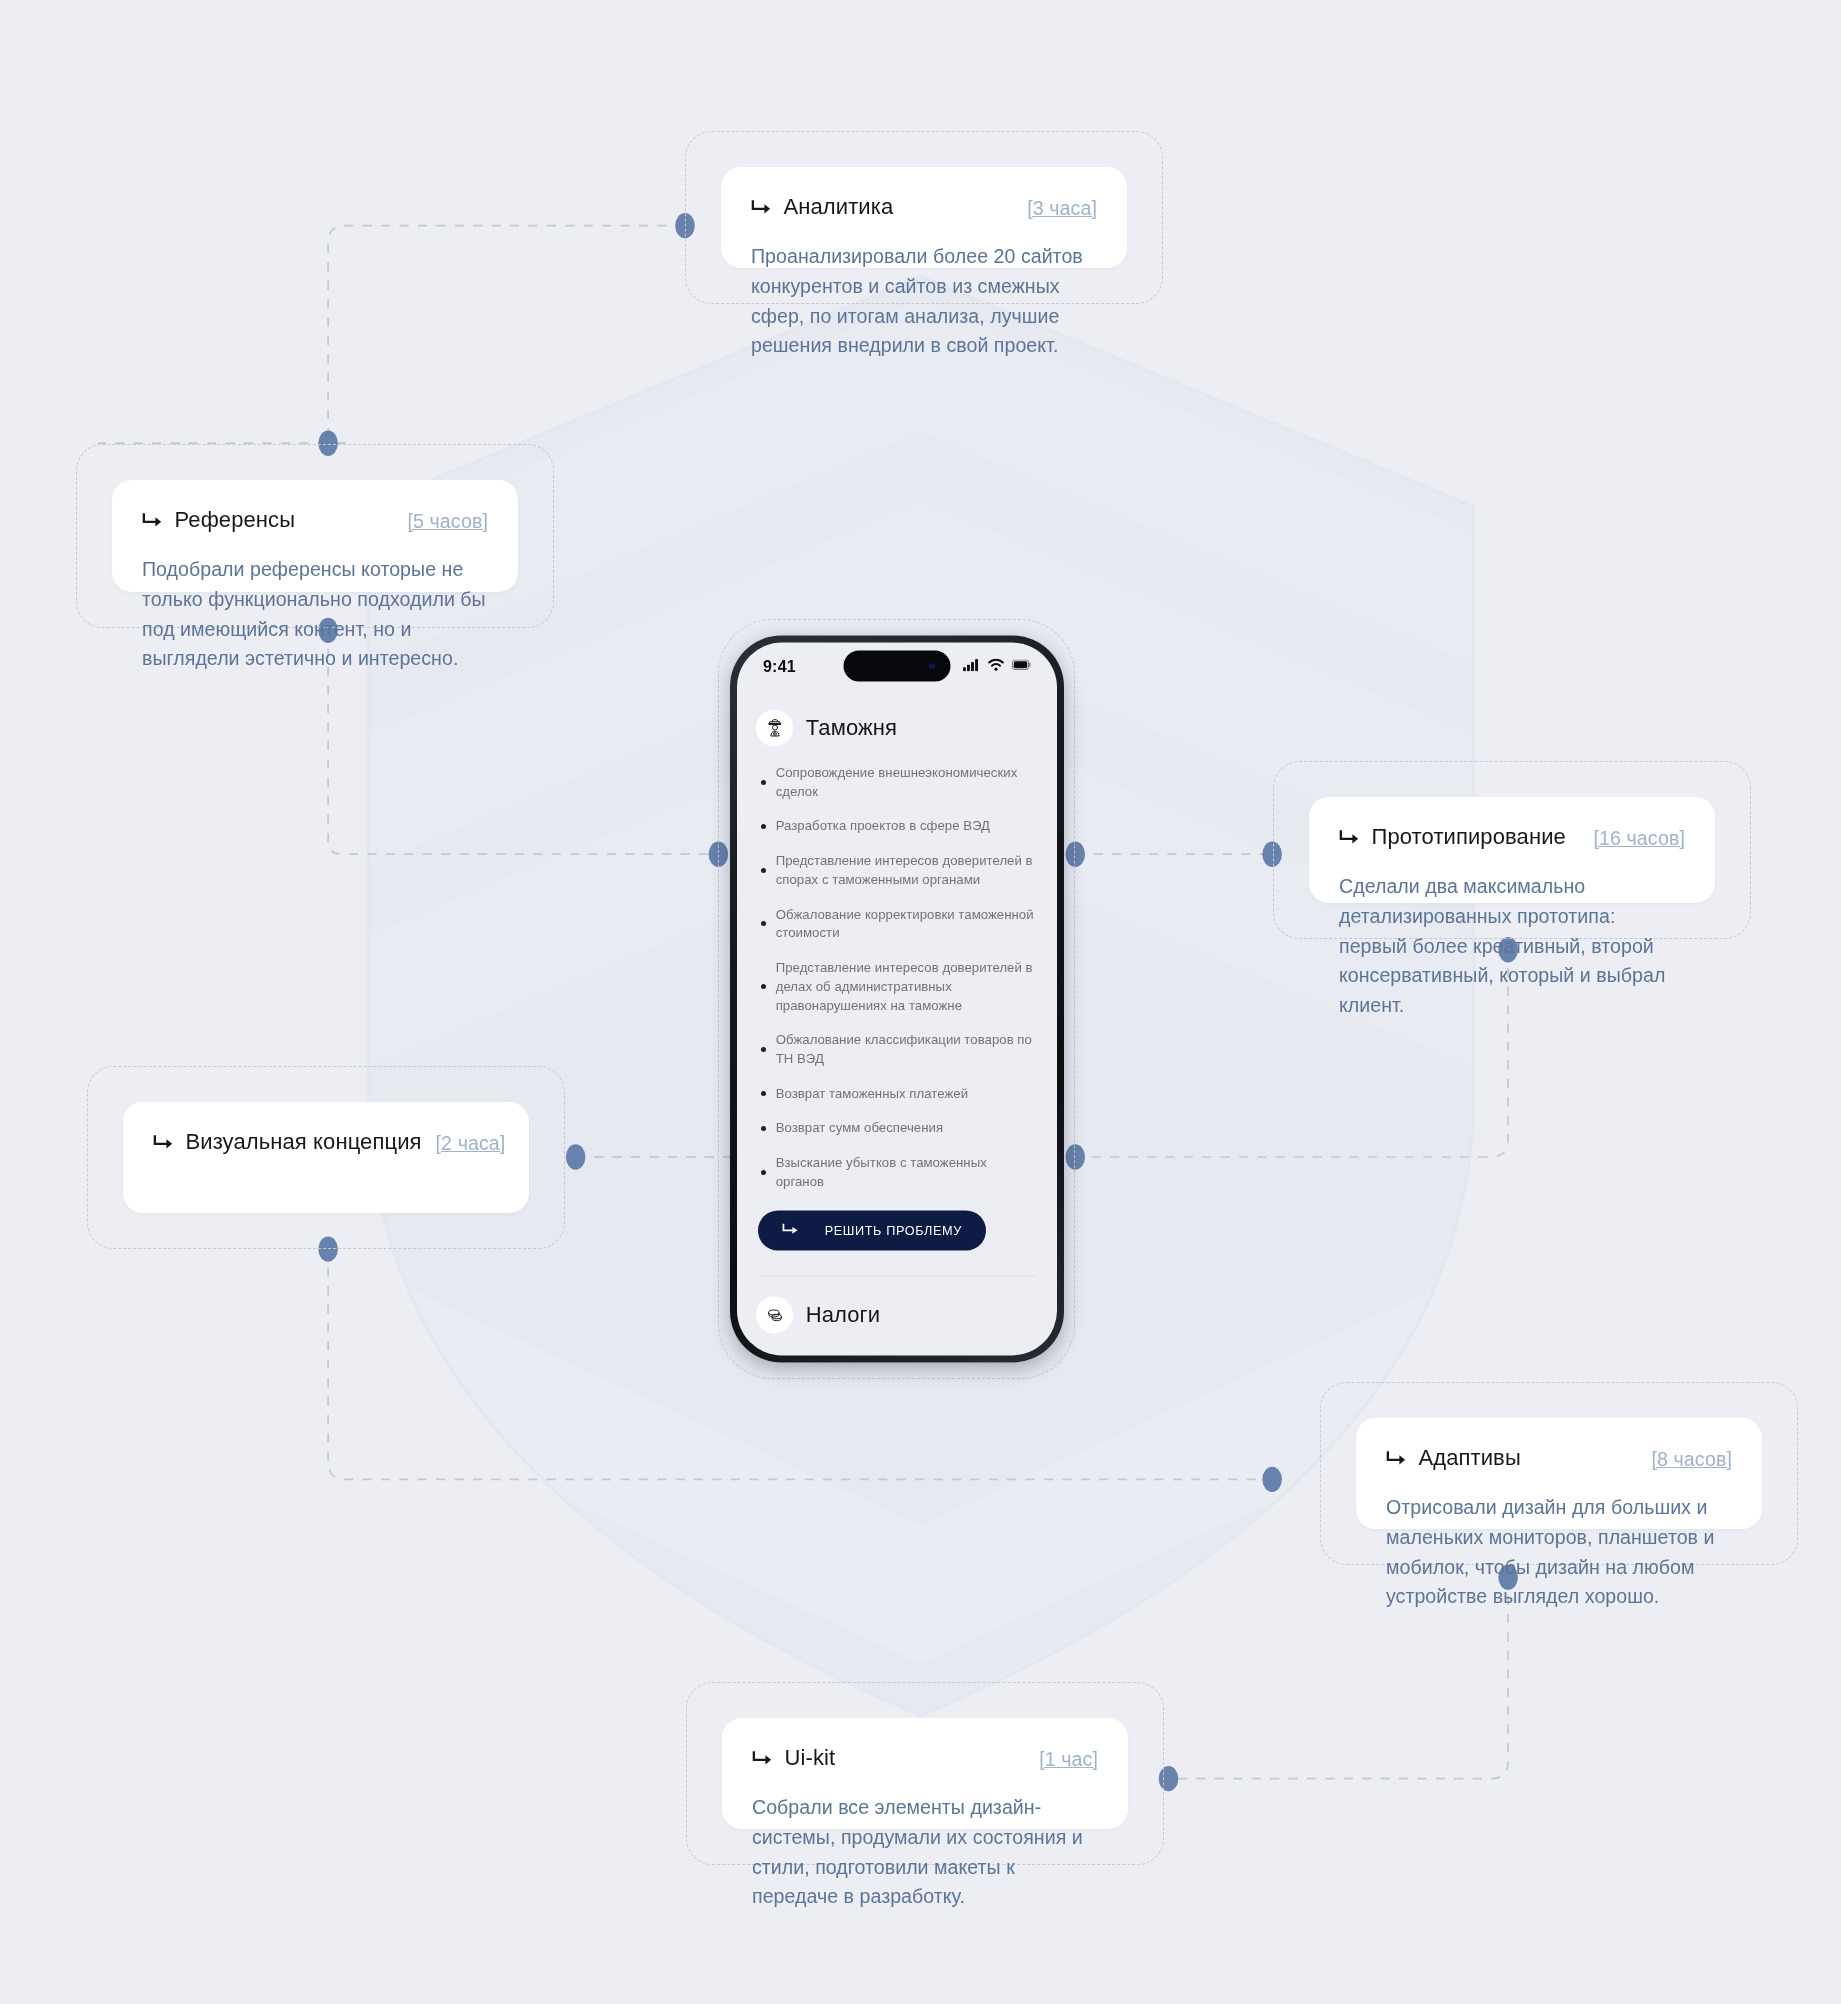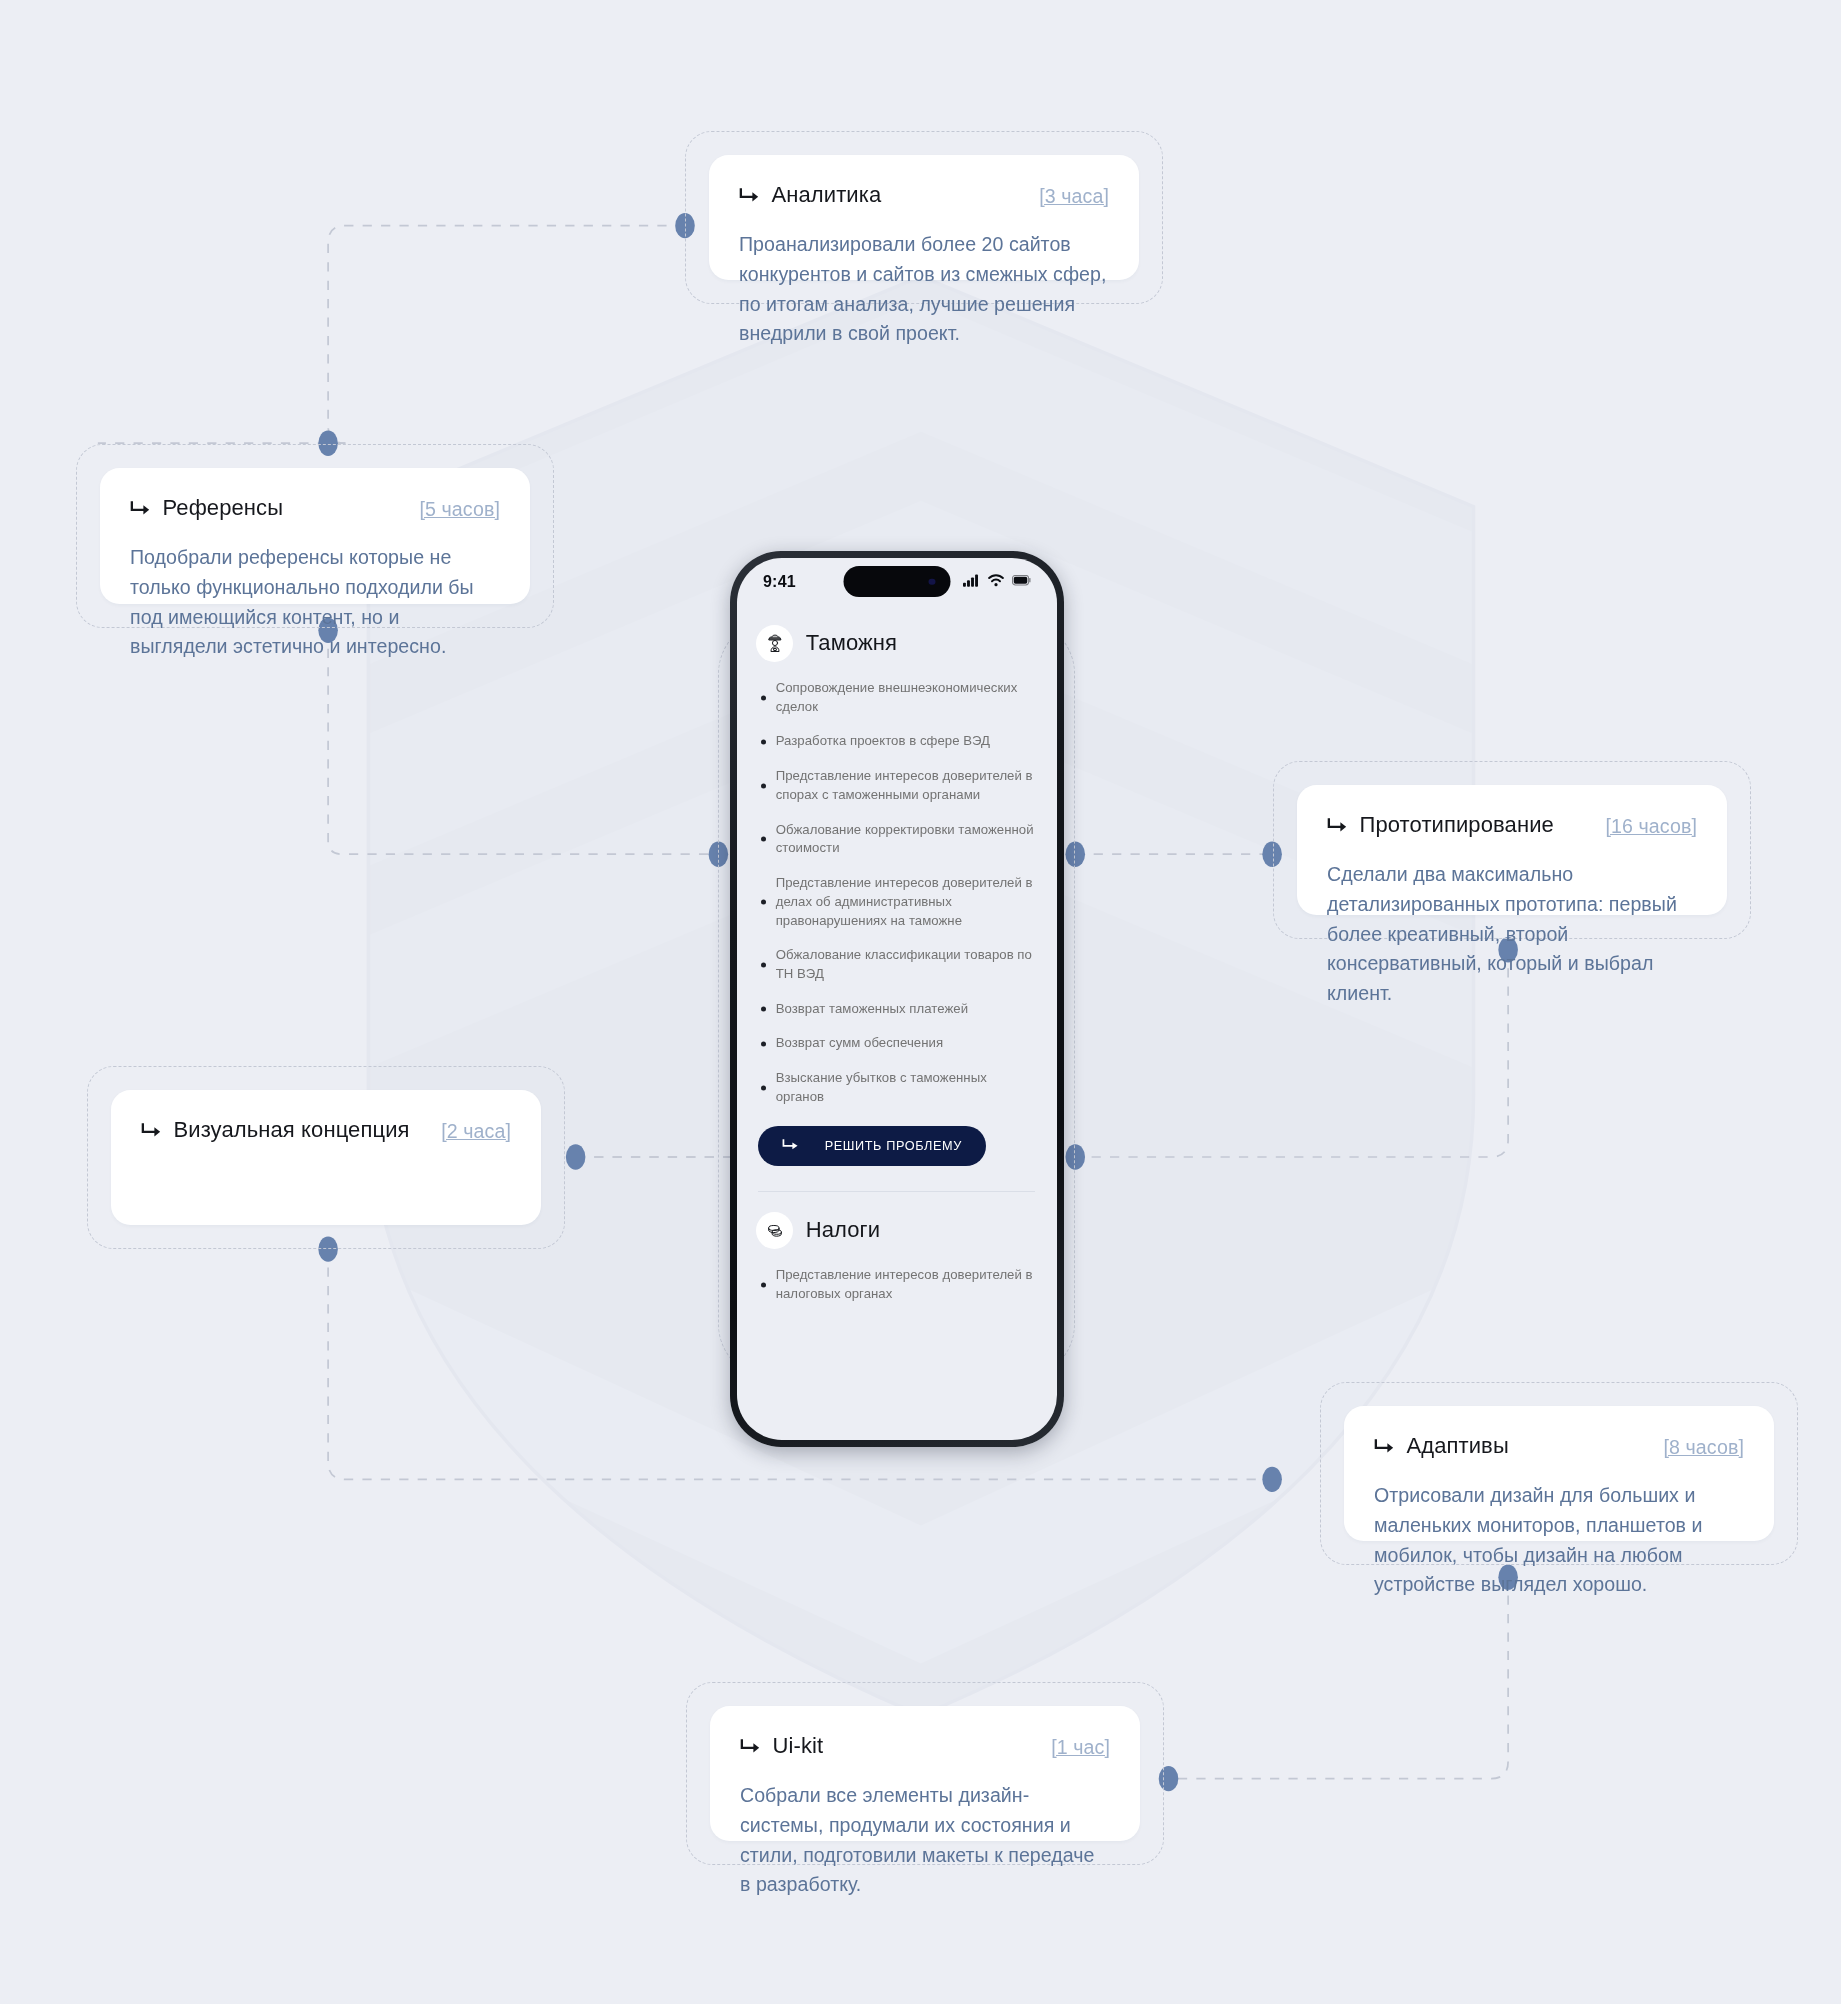--- a/index.html
+++ b/index.html
@@ -14,21 +14,21 @@
   #bg-watermark { position:absolute; inset:0; z-index:0; pointer-events:none; }
 
   
   #connectors { position:absolute; inset:0; z-index:1; pointer-events:none; }
 
   
   .step-node{
     position:absolute; z-index:2;
     border:1.7px dashed #c3c8d4;
     border-radius:26.5px;
-    padding:23px;
+    padding:35px;
     background:transparent;
   }
   .step-card{
     background:#ffffff;
     border-radius:19.6px;
     padding:26.5px 30px 31px 30px;
     height:100%;
     box-shadow:0 1.2px 3.5px rgba(30,45,80,.035);
   }
   .step-head{
@@ -50,21 +50,21 @@
     font-size:19.6px; line-height:1.52; color:#5c7498; letter-spacing:0.03px;
   }
 
   
   #phone-node{
     position:absolute; left:718px; top:619px; width:357px; height:760px;
     border:1.7px dashed #c3c8d4; border-radius:55px; z-index:2;
   }
   .phone-frame{
     position:absolute; left:50%; top:50%; transform:translate(-50%,-50%);
-    width:334px; height:896px;
+    width:334px; height:727px;
     background:linear-gradient(150deg,#2b3038 0%,#14171c 35%,#0c0e12 70%,#272c33 100%);
     border-radius:51px;
     padding:7px;
     box-shadow:0 5.8px 19.6px rgba(20,28,45,.30);
   }
   .phone-screen{
     width:100%; height:100%;
     background:#eceef4;
     border-radius:45px;
     overflow:hidden;

